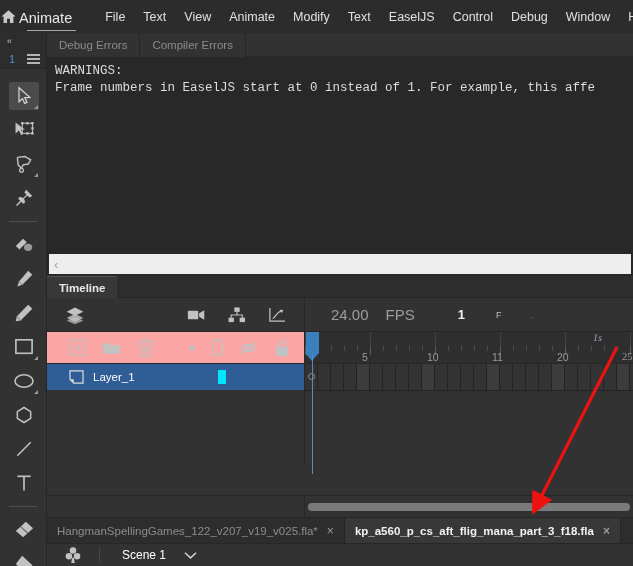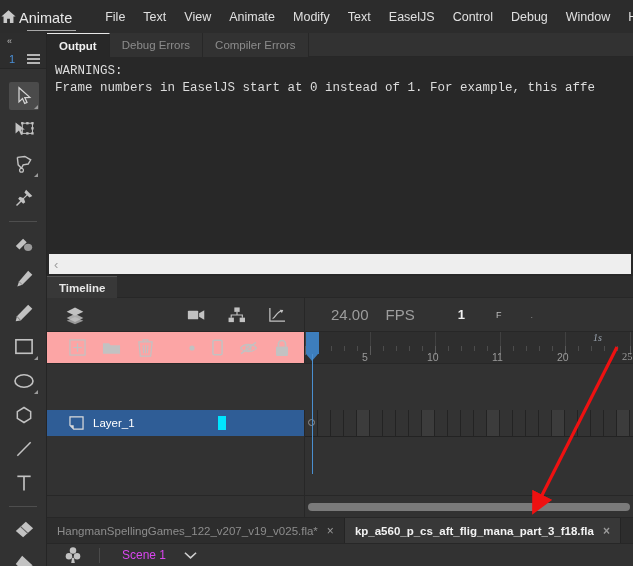--- a/index.html
+++ b/index.html
@@ -177,21 +177,21 @@
     position: absolute; top: 0px; font-size: 10px; color: #9aa4b0;
     font-style: italic; font-family: "Liberation Serif", serif;
   }
   .ruler-bot { position: absolute; left: 0; top: 14px; right: 0; height: 18px; background: #2e2e2e; }
   .tick { position: absolute; top: 0; width: 1px; background: #4c4c4c; }
   .tick.small { height: 5px; }
   .tick.big { height: 9px; background: #5a5a5a; }
   .num { position: absolute; top: 5px; font-size: 10.5px; color: #9a9a9a; }
 
   
-  .tl-rows { display: flex; height: 101px; margin-top: 46px; }
+  .tl-rows { display: flex; height: 101px; }
   .tl-names {
     width: 258px; background: #323232;
     border-right: 1px solid #272727;
   }
   .layer-row {
     height: 26px; display: flex; align-items: center;
     background: #2f5d96; padding-left: 22px; gap: 9px;
   }
   .layer-label { font-size: 11.5px; color: #ffffff; }
   .layer-mark {
@@ -256,21 +256,21 @@
   .doctab .x { font-size: 12px; color: #9a9a9a; line-height: 1; }
 
   
   .scenebar {
     position: absolute; left: 47px; top: 543px; width: 586px; height: 23px;
     background: #323232; display: flex; align-items: center;
     border-top: 1px solid #272727;
   }
   .scene-icon { width: 52px; display: flex; align-items: center; justify-content: center; }
   .scene-vsep { width: 1px; height: 15px; background: #4a4a4a; }
-  .scene-name { font-size: 12px; color: #d946ef; padding-left: 22px; }
+  .scene-name { font-size: 12px; color: #ffffff; padding-left: 22px; }
   .scene-chev { margin-left: 18px; }
 
   
   .annot { position: absolute; left: 0; top: 0; width: 633px; height: 566px; pointer-events: none; z-index: 60; }
 </style>
 </head>
 <body>
 
 <div id="app">
 
@@ -444,21 +444,20 @@
             <path d="M21 12 L22 16 L19 17 L18.5 13" fill="#c2c2c2"></path>
           </svg>
         </span>
       </div>
 
     </div>
   </div>
 
   <div class="output-panel">
     <div class="panel-tabs">
-      <div class="ptab active">Output</div>
       <div class="ptab">Debug Errors</div>
       <div class="ptab">Compiler Errors</div>
       <div style="flex:1;background:#323232;border-bottom:1px solid #272727;"></div>
     </div>
     <div class="output-body">
       <div>WARNINGS:</div>
       <div>Frame numbers in EaselJS start at 0 instead of 1. For example, this affe</div>
     </div>
     <div class="out-scroll">
       <span class="arrow">‹</span>

